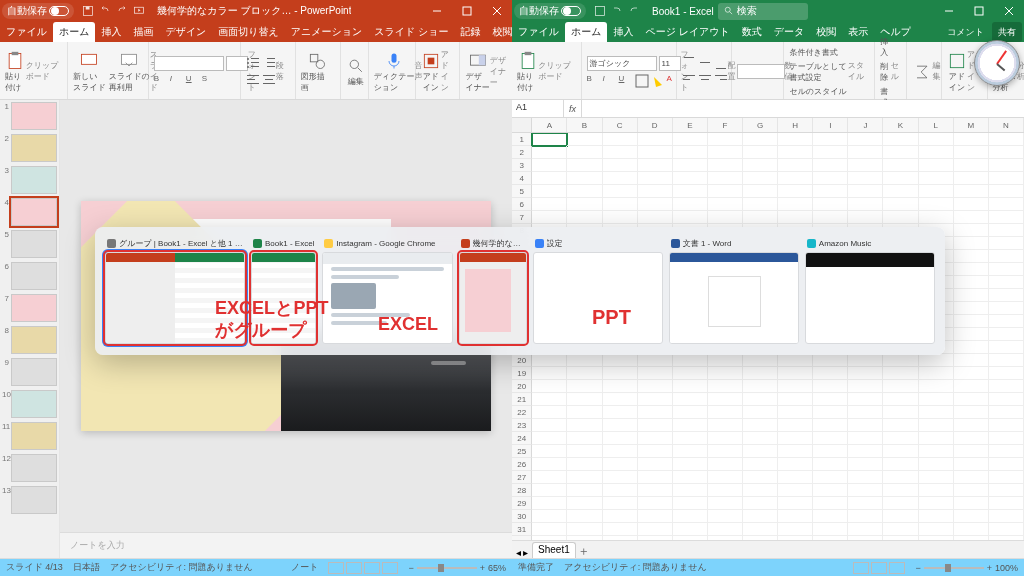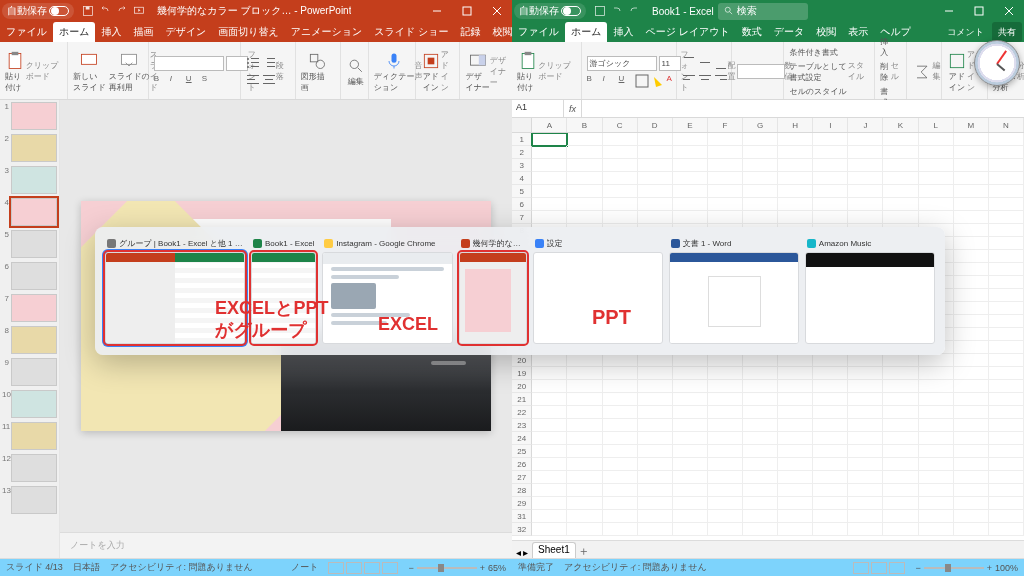--- a/index.html
+++ b/index.html
@@ -1191,20 +1191,37 @@
             <div class="cell"></div>
             <div class="cell"></div>
             <div class="cell"></div>
             <div class="cell"></div>
             <div class="cell"></div>
             <div class="cell"></div>
             <div class="cell"></div>
             <div class="cell"></div>
           </div>
           <div class="grow">
+            <div class="rh">30</div>
+            <div class="cell"></div>
+            <div class="cell"></div>
+            <div class="cell"></div>
+            <div class="cell"></div>
+            <div class="cell"></div>
+            <div class="cell"></div>
+            <div class="cell"></div>
+            <div class="cell"></div>
+            <div class="cell"></div>
+            <div class="cell"></div>
+            <div class="cell"></div>
+            <div class="cell"></div>
+            <div class="cell"></div>
+            <div class="cell"></div>
+          </div>
+          <div class="grow">
             <div class="rh">31</div>
             <div class="cell"></div>
             <div class="cell"></div>
             <div class="cell"></div>
             <div class="cell"></div>
             <div class="cell"></div>
             <div class="cell"></div>
             <div class="cell"></div>
             <div class="cell"></div>
             <div class="cell"></div>

